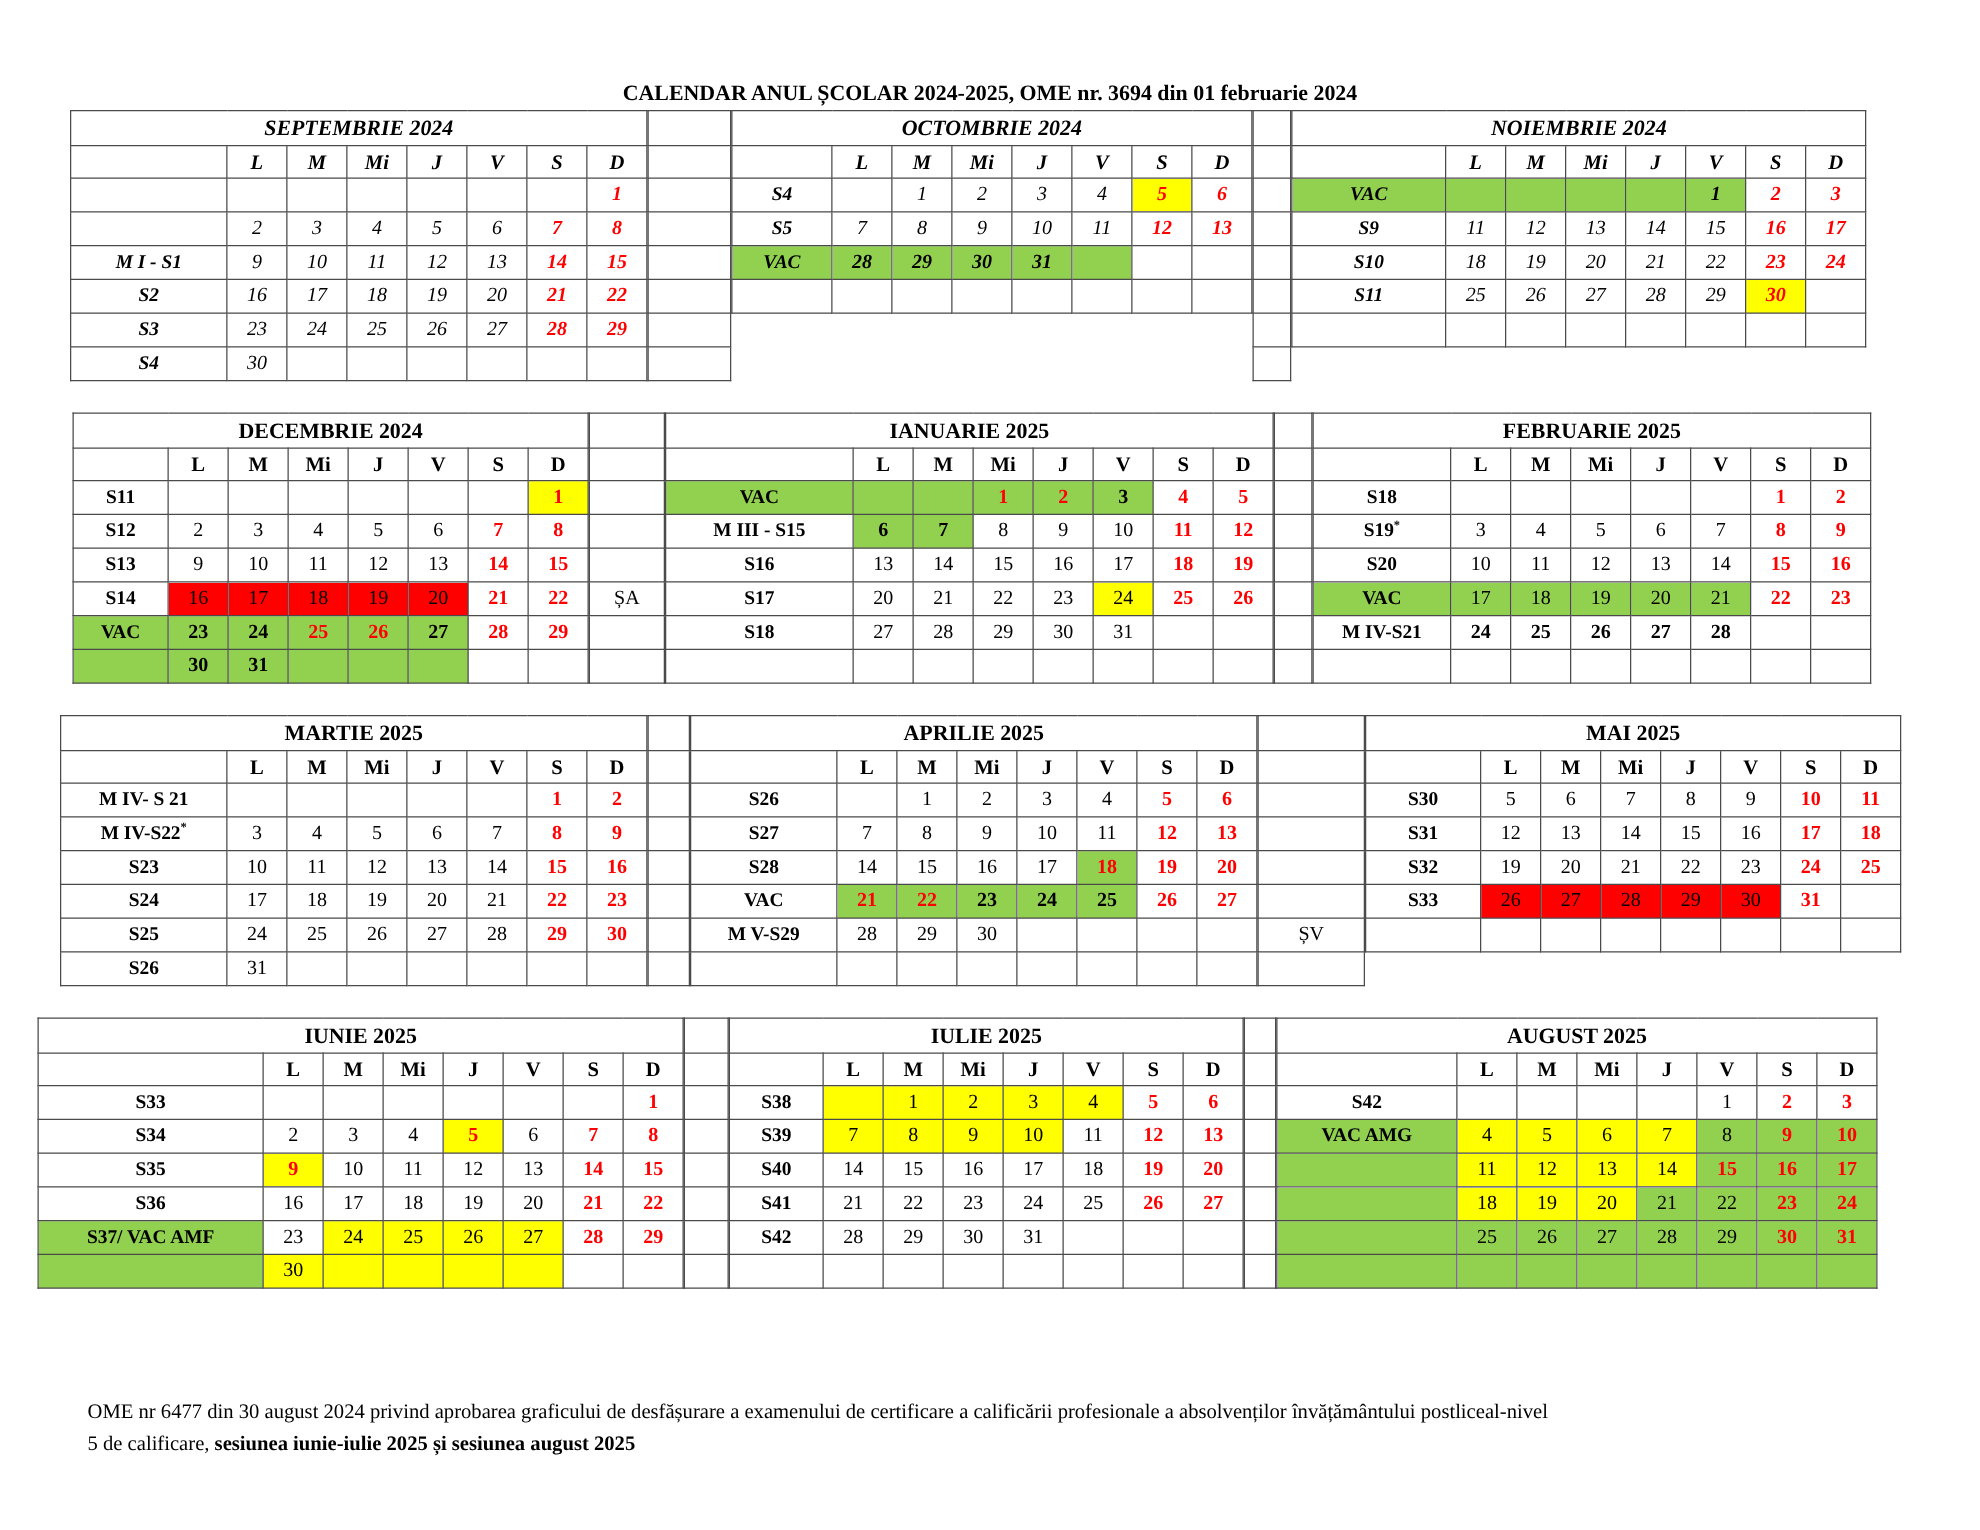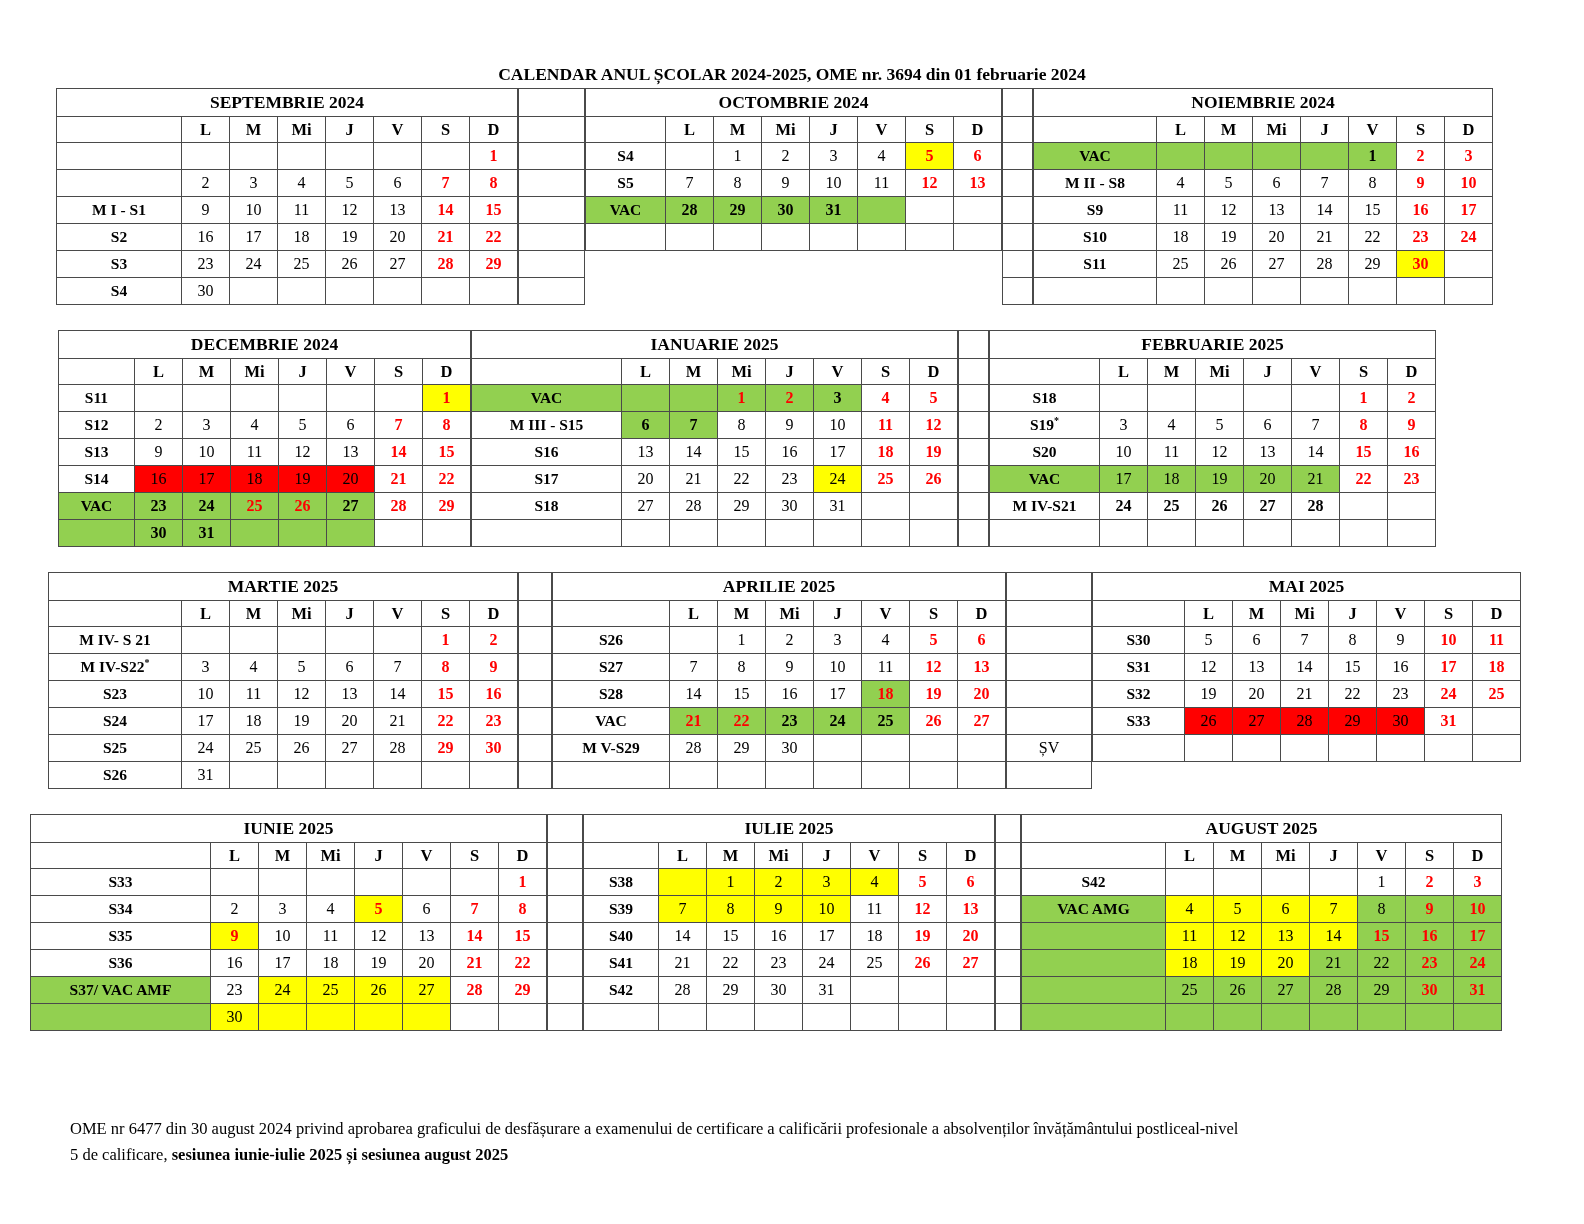--- a/index.html
+++ b/index.html
@@ -34,21 +34,21 @@
     font-size:16.5px;line-height:1.6;
   }
   .footer b{font-weight:bold;margin-top:32px;}
 </style>
 </head>
 <body>
 
 <div class="page-title">CALENDAR ANUL ȘCOLAR 2024-2025, OME nr. 3694 din 01 februarie 2024</div>
 
 <div id="groups">
-    <div class="group" style="margin-left: 56px;">
+    <div class="group" style="margin-left: 56px; font-style: italic;">
       <table class="month">
         <colgroup>
           <col style="width: 125px;">
           <col style="width: 48px;">
           <col style="width: 48px;">
           <col style="width: 48px;">
           <col style="width: 48px;">
           <col style="width: 48px;">
           <col style="width: 48px;">
           <col style="width: 48px;">
@@ -287,30 +287,20 @@
             <td class="lbl bg-g">VAC</td>
             <td class="cell bg-g"></td>
             <td class="cell bg-g"></td>
             <td class="cell bg-g"></td>
             <td class="cell bg-g"></td>
             <td class="cell bg-g bold">1</td>
             <td class="cell red bold">2</td>
             <td class="cell red bold">3</td>
           </tr>
           <tr>
-            <td class="lbl">M II - S8</td>
-            <td class="cell">4</td>
-            <td class="cell">5</td>
-            <td class="cell">6</td>
-            <td class="cell">7</td>
-            <td class="cell">8</td>
-            <td class="cell red bold">9</td>
-            <td class="cell red bold">10</td>
-          </tr>
-          <tr>
             <td class="lbl">S9</td>
             <td class="cell">11</td>
             <td class="cell">12</td>
             <td class="cell">13</td>
             <td class="cell">14</td>
             <td class="cell">15</td>
             <td class="cell red bold">16</td>
             <td class="cell red bold">17</td>
           </tr>
           <tr>
@@ -427,20 +417,51 @@
             <td class="cell bg-g bold">30</td>
             <td class="cell bg-g bold">31</td>
             <td class="cell bg-g"></td>
             <td class="cell bg-g"></td>
             <td class="cell bg-g"></td>
             <td class="cell"></td>
             <td class="cell"></td>
           </tr>
         </tbody>
       </table>
+      <table class="spacer">
+        <colgroup>
+          <col style="width: 60px;">
+        </colgroup>
+        <tbody>
+          <tr>
+            <td class="title-cell sp"></td>
+          </tr>
+          <tr>
+            <td class="hdr sp"></td>
+          </tr>
+          <tr>
+            <td class="cell sp"></td>
+          </tr>
+          <tr>
+            <td class="cell sp"></td>
+          </tr>
+          <tr>
+            <td class="cell sp"></td>
+          </tr>
+          <tr>
+            <td class="cell sp">ȘA</td>
+          </tr>
+          <tr>
+            <td class="cell sp"></td>
+          </tr>
+          <tr>
+            <td class="cell sp"></td>
+          </tr>
+        </tbody>
+      </table>
       <table class="month">
         <colgroup>
           <col style="width: 150px;">
           <col style="width: 48px;">
           <col style="width: 48px;">
           <col style="width: 48px;">
           <col style="width: 48px;">
           <col style="width: 48px;">
           <col style="width: 48px;">
           <col style="width: 48px;">

